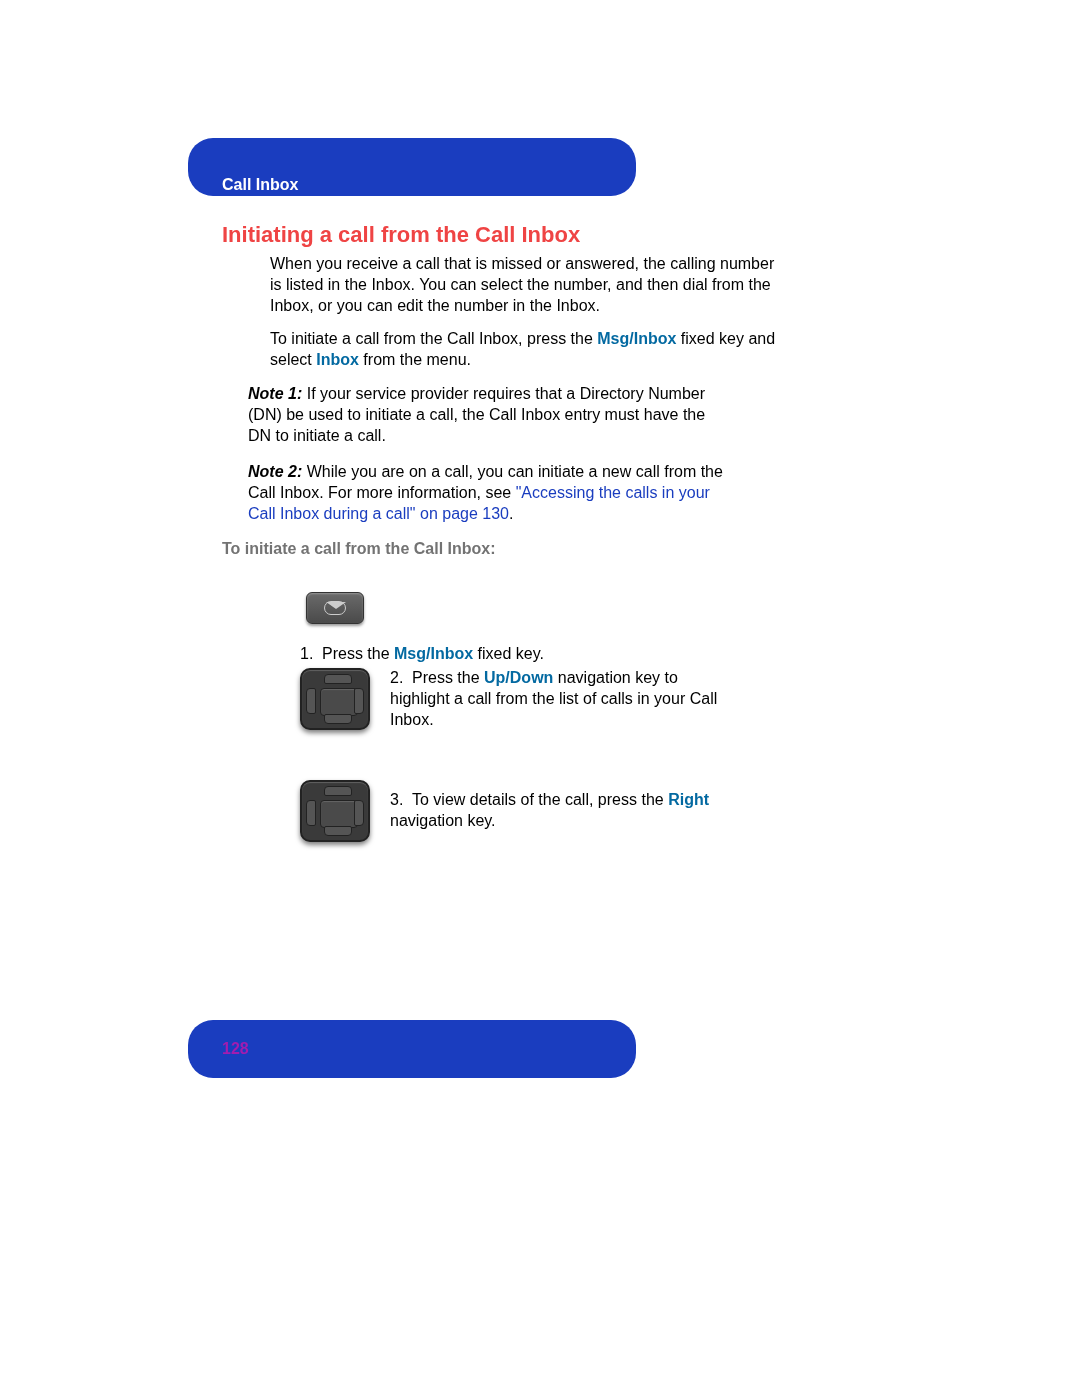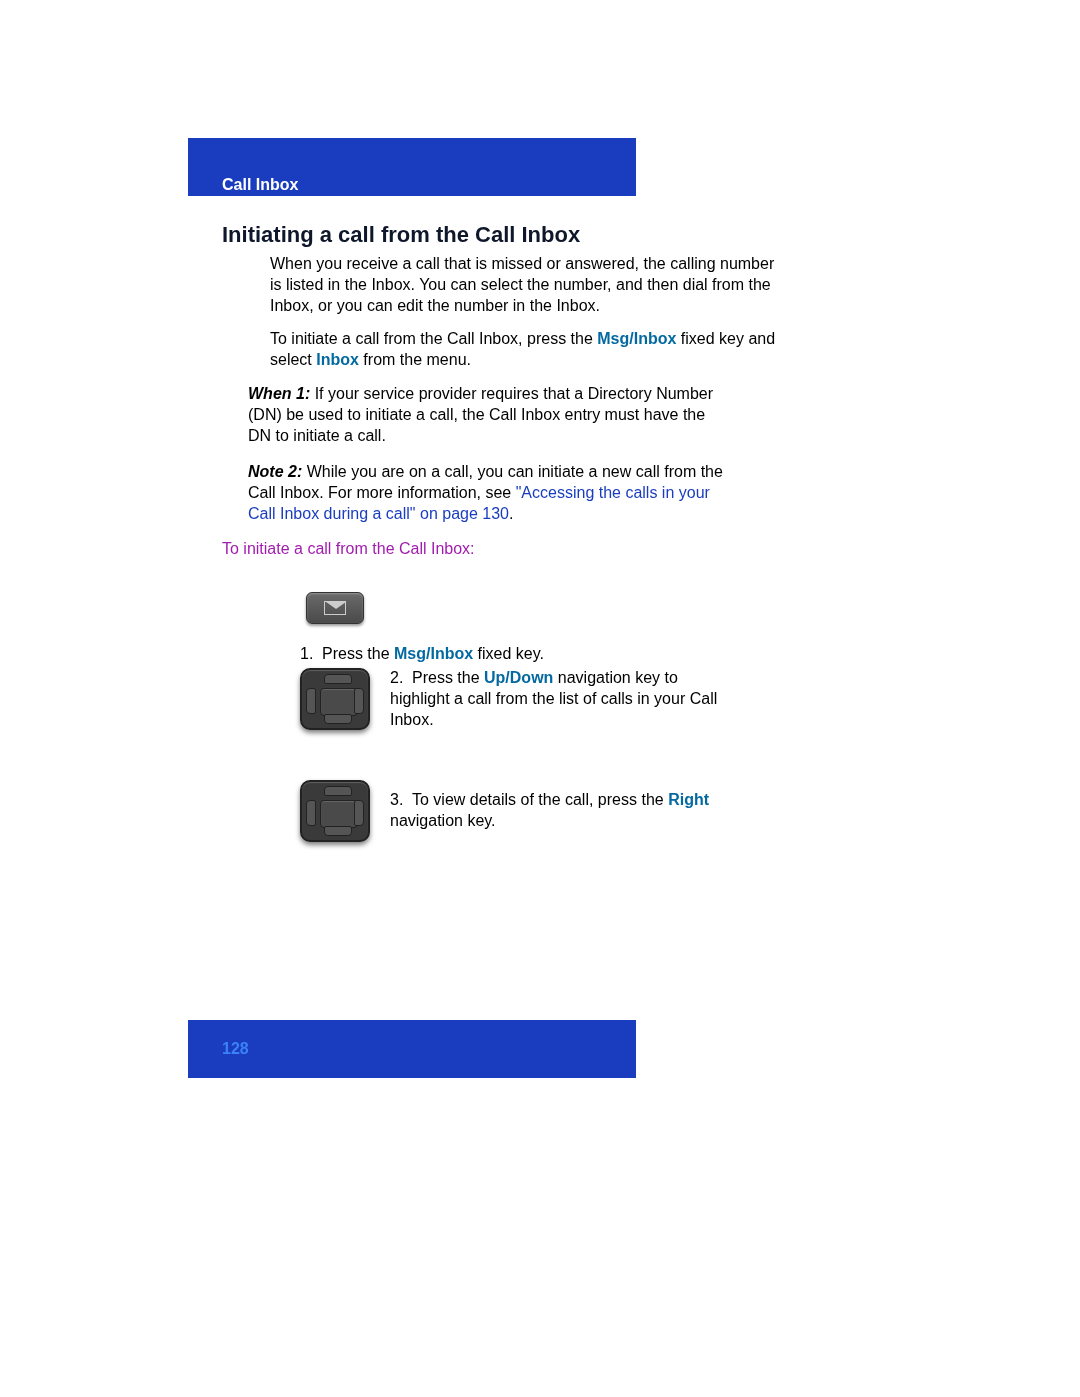--- a/index.html
+++ b/index.html
@@ -1,15 +1,15 @@
 <!DOCTYPE html>
 <html><head>
   <meta charset="utf-8">
   <style>
-    * { margin: 0; padding: 0; box-sizing: border-box; }
+    * { margin: 0; padding: 0; box-sizing: border-box; border-radius: 25px; }
     body {
       font-family: Arial, Helvetica, sans-serif;
       background: #fff;
       width: 1080px;
       height: 1397px;
       position: relative;
     }
     .page {
       position: relative;
       width: 100%;
@@ -28,21 +28,21 @@
       left: 222px;
       top: 176px;
       color: #fff;
       font-weight: bold;
       font-size: 16px;
     }
     .heading {
       position: absolute;
       left: 222px;
       top: 222px;
-      color: #0f172a;
+      color: #ef4444;
       font-weight: bold;
       font-size: 22px;
     }
     .body-text {
       position: absolute;
       left: 222px;
       width: 510px;
       font-size: 16px;
       line-height: 1.3;
       color: #000;
@@ -61,22 +61,22 @@
       color: #000;
     }
     .note1 { top: 384px; }
     .note2 { top: 462px; }
     .note-label { font-style: italic; font-weight: bold; }
     .proc-heading {
       position: absolute;
       left: 222px;
       top: 540px;
       font-size: 16px;
-      font-weight: normal;
-      color: #a21caf;
+      font-weight: bold;
+      color: #737373;
     }
     .step-row {
       position: absolute;
       left: 300px;
       width: 432px;
       display: flex;
       gap: 20px;
     }
     .step-icon-col {
       width: 70px;
@@ -175,21 +175,21 @@
       left: 188px;
       top: 1020px;
       width: 448px;
       height: 58px;
       background: #1a3dbf;
     }
     .page-number {
       position: absolute;
       left: 222px;
       top: 1040px;
-      color: #3b82f6;
+      color: #a21caf;
       font-weight: bold;
       font-size: 16px;
     }
   </style>
 </head>
 <body>
 
 <div class="page">
 
   <div class="blue-bar-top"></div>
@@ -197,21 +197,21 @@
 
   <div class="heading">Initiating a call from the Call Inbox</div>
 
   <div class="body-text intro1">When you receive a call that is missed or answered, the calling number is listed in the Inbox. You can select the number, and then dial from the Inbox, or you can edit the number in the Inbox.</div>
 
   <div class="body-text intro2">
     <span>To initiate a call from the Call Inbox, press the </span><span class="link-blue">Msg/Inbox</span><span> fixed key and select </span><span class="link-blue">Inbox</span><span> from the menu.</span>
   </div>
 
   <div class="note note1">
-    <span class="note-label">When 1:</span><span>  If your service provider requires that a Directory Number (DN) be used to initiate a call, the Call Inbox entry must have the DN to initiate a call.</span>
+    <span class="note-label">Note 1:</span><span>  If your service provider requires that a Directory Number (DN) be used to initiate a call, the Call Inbox entry must have the DN to initiate a call.</span>
   </div>
 
   <div class="note note2">
     <span class="note-label">Note 2:</span><span>  While you are on a call, you can initiate a new call from the Call Inbox. For more information, see </span><span class="link-blue-normal">"Accessing the calls in your Call Inbox during a call" on page 130</span><span>.</span>
   </div>
 
   <div class="proc-heading">To initiate a call from the Call Inbox:</div>
 
   <div class="step-row row1">
     <div class="step-icon-col">

